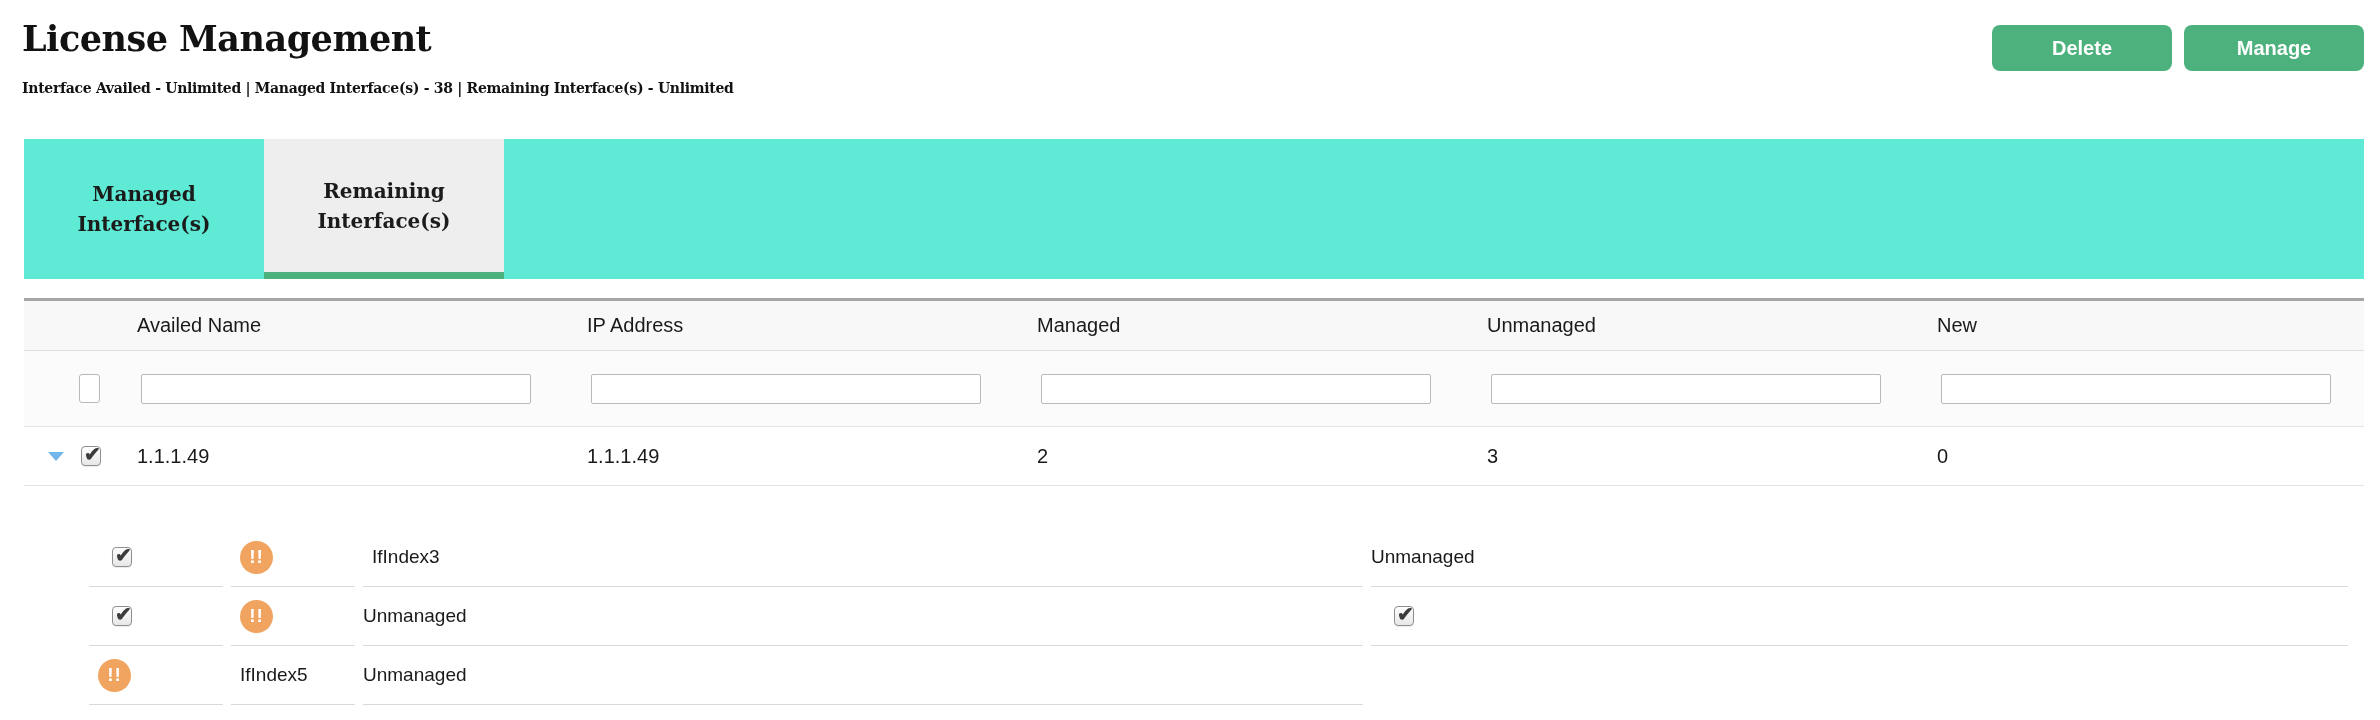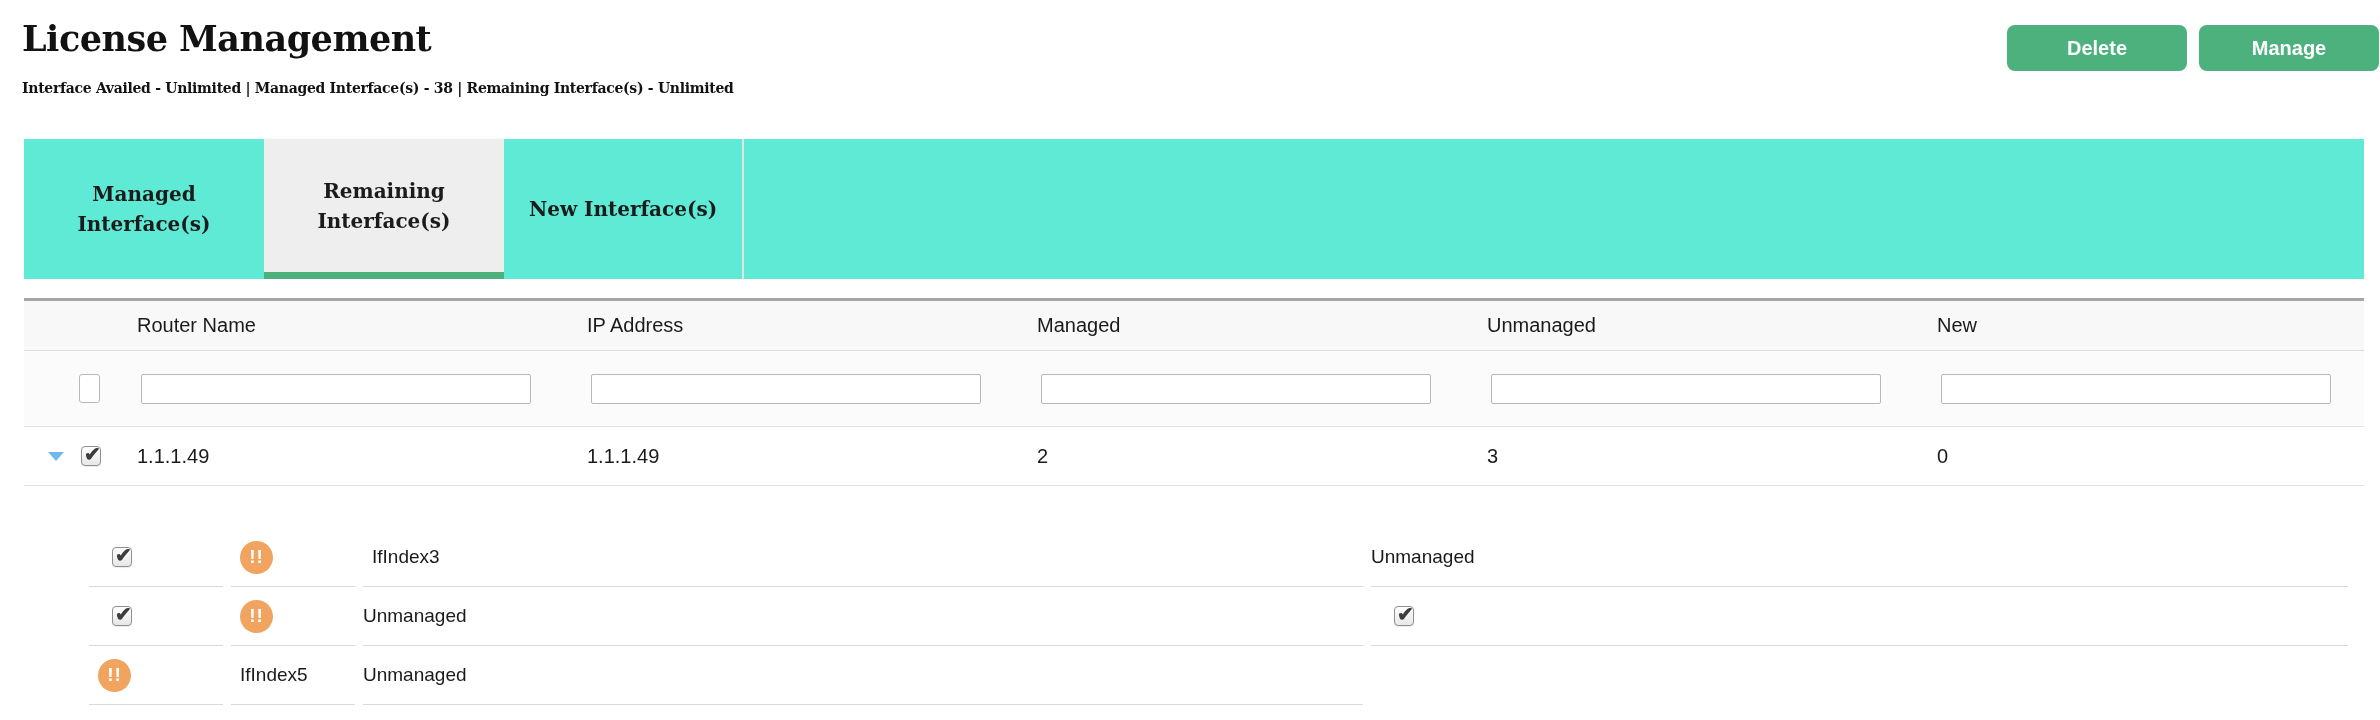--- a/index.html
+++ b/index.html
@@ -1,20 +1,20 @@
 <!DOCTYPE html>
 <html><head>
 <meta charset="utf-8">
 <style>
   * { margin:0; padding:0; box-sizing:border-box; }
   html,body { width:2380px; height:720px; background:#fff; overflow:hidden; }
   body { font-family:"Liberation Sans", sans-serif; color:#1c1c1c; position:relative; }
 
   
-  .header { position:absolute; top:0; left:22px; right:1px; height:120px; }
+  .header { position:absolute; top:0; left:22px; right:16px; height:120px; }
   .page-title {
     position:absolute; top:18px; left:0;
     font-family:"DejaVu Serif", serif;
     font-size:35px; font-weight:700; color:#121212; letter-spacing:-0.5px;
   }
   .page-subtitle {
     position:absolute; top:80px; left:0;
     font-family:"DejaVu Serif", serif;
     font-size:14px; font-weight:700; color:#121212; letter-spacing:-0.3px;
   }
@@ -107,28 +107,27 @@
   <div class="page-subtitle">Interface Availed - Unlimited | Managed Interface(s) - 38 | Remaining Interface(s) - Unlimited</div>
   <div class="header-buttons">
     <button class="btn-green">Delete</button>
     <button class="btn-green">Manage</button>
   </div>
 </div>
 
 <div class="tabstrip">
   <div class="tab">Managed Interface(s)</div>
   <div class="tab active">Remaining Interface(s)</div>
-  <div class="tab last">New Interface(s)</div>
 </div>
 
 <div class="table-section">
 
   <div class="grid-row thead">
     <div class="th"></div>
-    <div class="th">Router Name</div>
+    <div class="th">Availed Name</div>
     <div class="th">IP Address</div>
     <div class="th">Managed</div>
     <div class="th">Unmanaged</div>
     <div class="th">New</div>
   </div>
 
   <div class="grid-row filter-row">
     <div>
         <div class="filter-checkbox"></div>
       </div>

